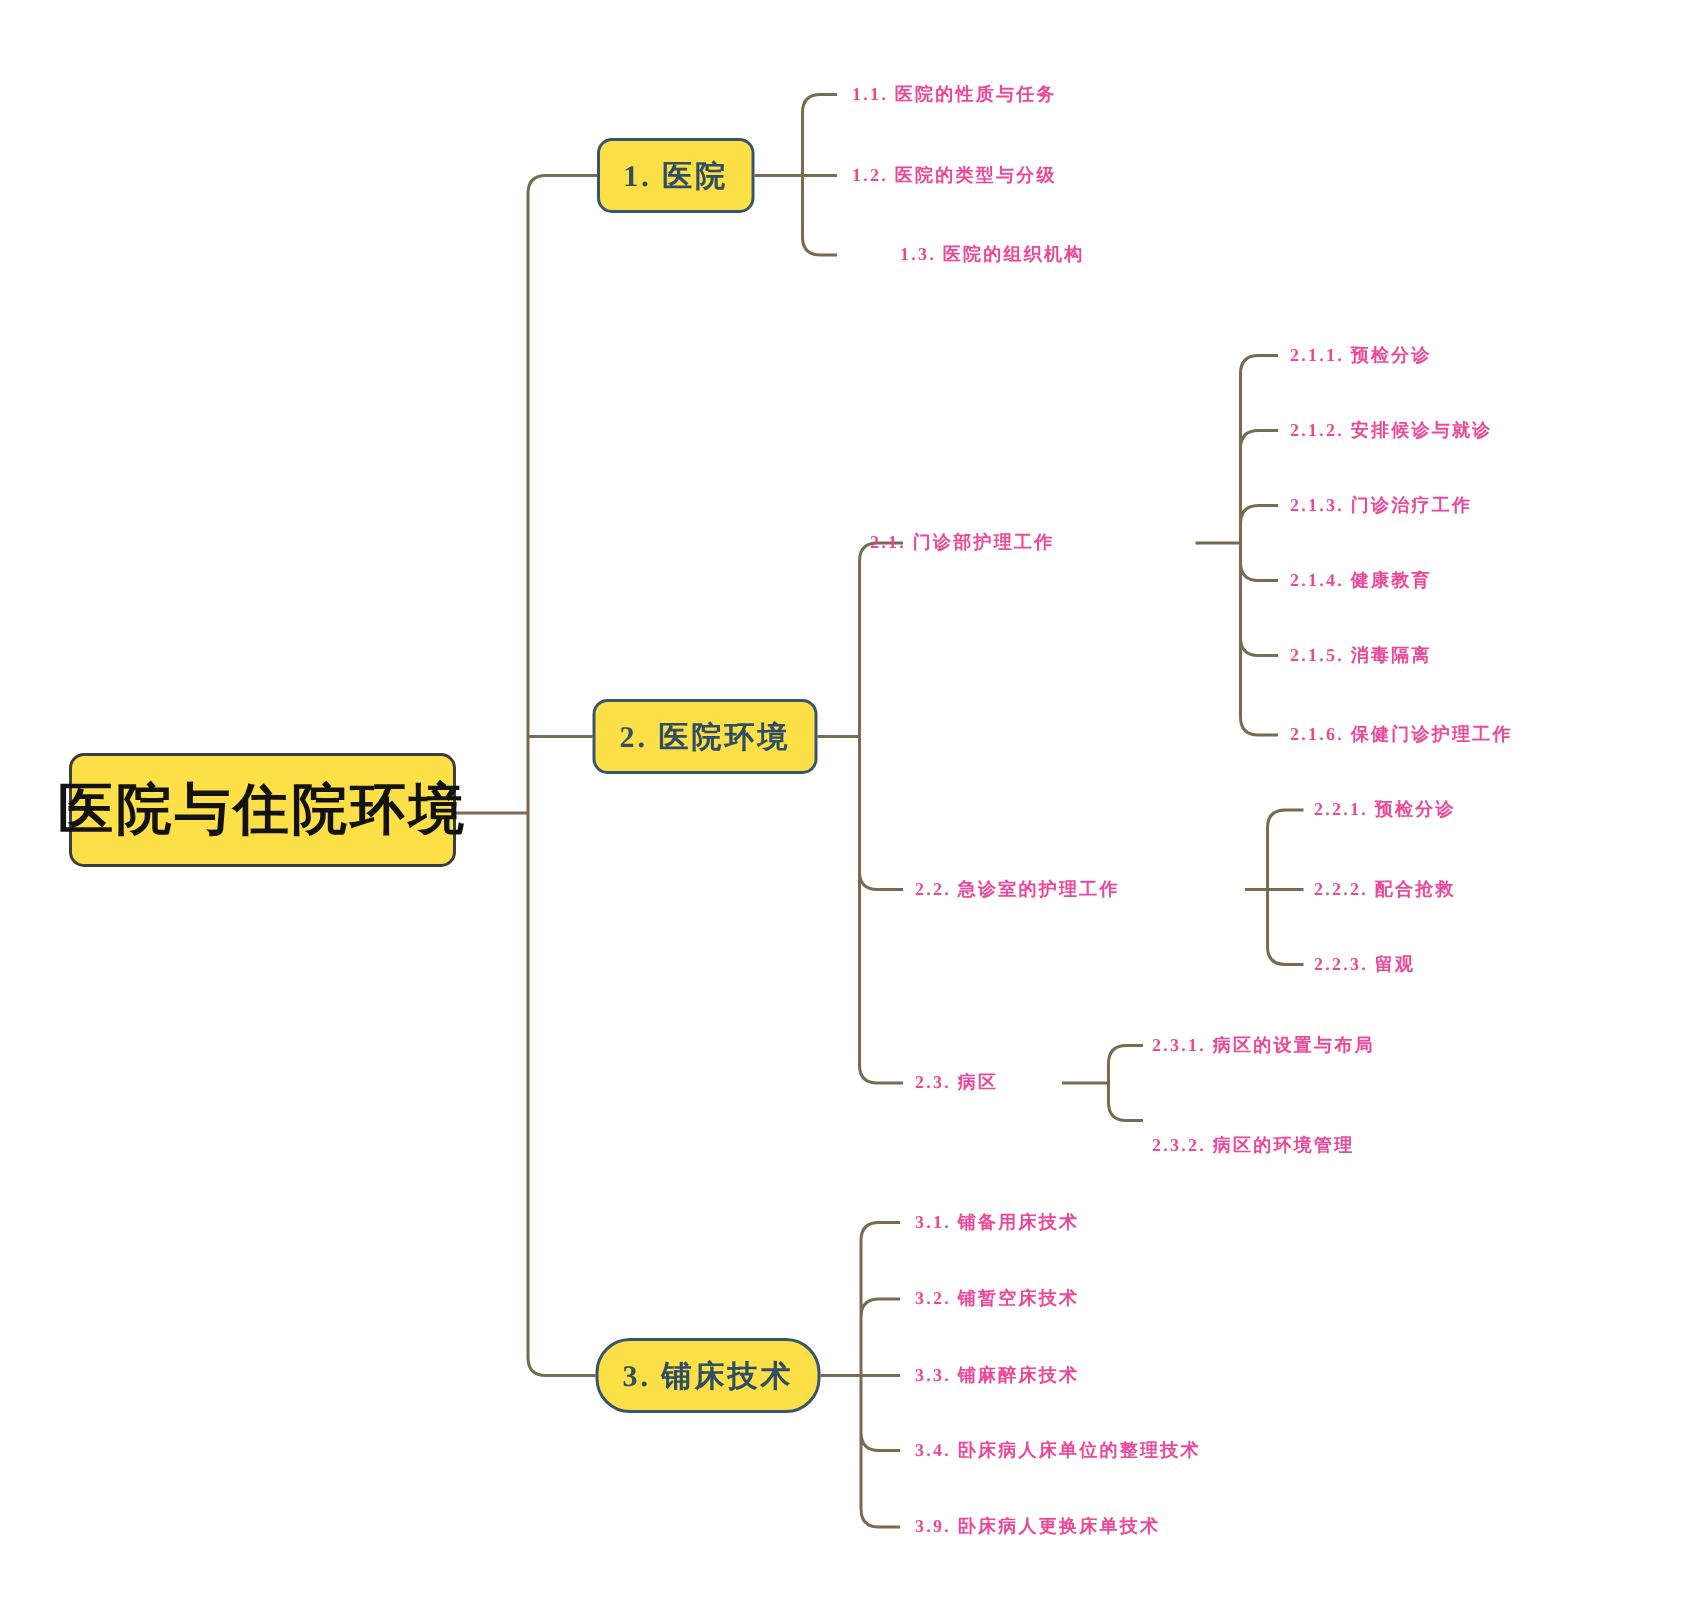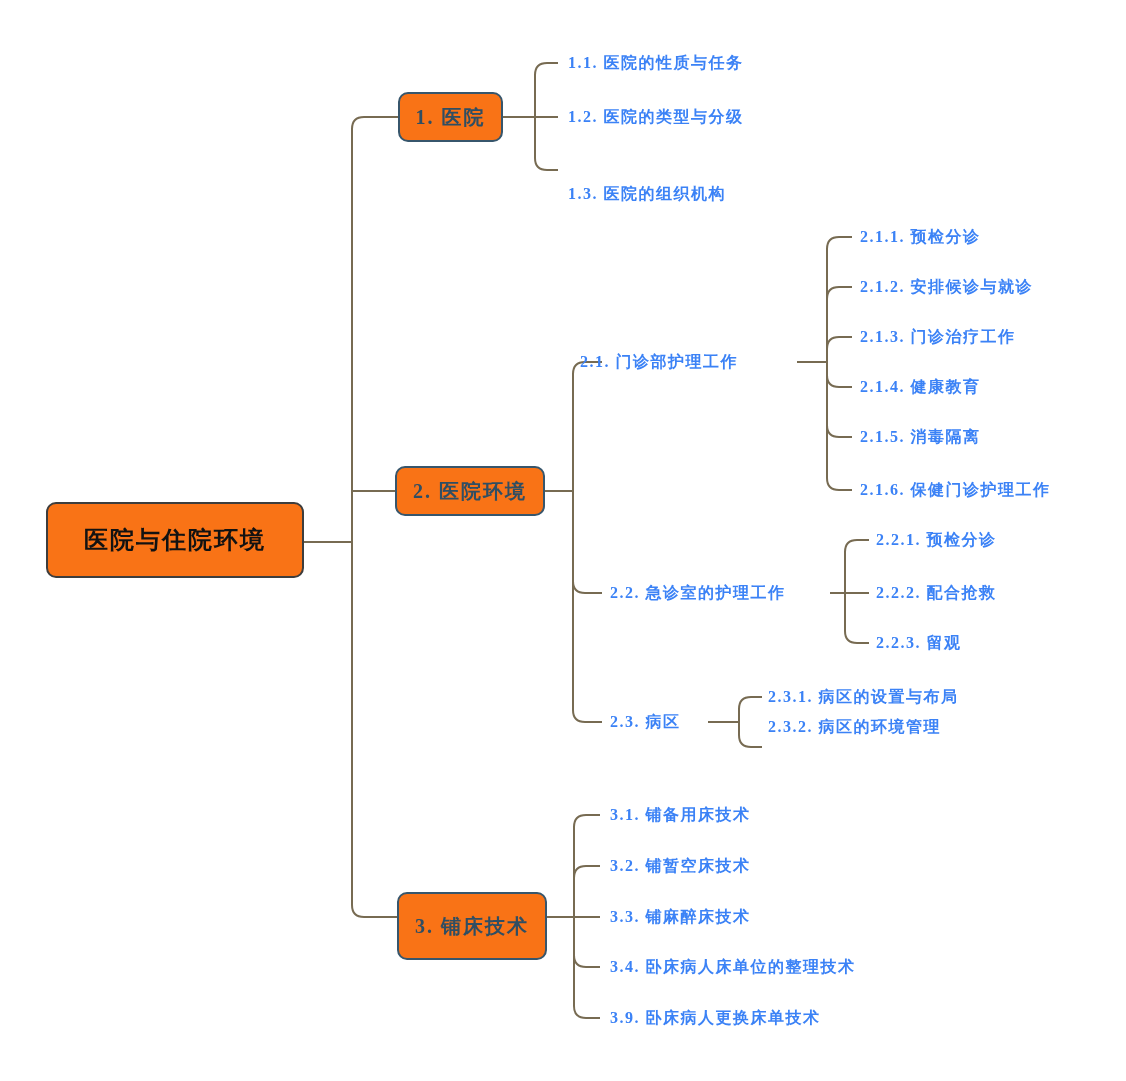--- a/index.html
+++ b/index.html
@@ -4,31 +4,31 @@
 <style>
   html,body{margin:0;padding:0;background:#ffffff;}
   #canvas{
     position:relative;width:1126px;height:1081px;background:#ffffff;overflow:hidden;
     font-family:"Liberation Serif","DejaVu Serif",serif;
   }
   #wires{position:absolute;left:0;top:0;width:1126px;height:1081px;}
   .conn{fill:none;stroke:#776b52;stroke-width:2;stroke-linecap:butt;stroke-linejoin:round;}
   .box{
     position:absolute;display:flex;align-items:center;justify-content:center;
-    background:#f97316;border:2px solid #37566c;border-radius:10px;
+    background:#fde047;border:2px solid #37566c;border-radius:10px;
     color:#2f4e63;font-weight:bold;white-space:nowrap;box-sizing:border-box;
     letter-spacing:2px;
   }
   .box.root{
-    border:2px solid #3d3d3d;color:#121212;font-size:24px;letter-spacing:2px;z-index:2;
+    border:2px solid #3d3d3d;color:#121212;font-size:37px;letter-spacing:2px;z-index:2;
   }
   .box.topic{font-size:20px;}
   .lbl{
     position:absolute;transform:translateY(-50%);white-space:nowrap;
-    color:#3b82f6;font-weight:bold;font-size:16px;letter-spacing:1.5px;z-index:2;
+    color:#ec4899;font-weight:bold;font-size:12px;letter-spacing:1.5px;z-index:2;
   }
 </style>
 </head>
 <body>
 
 <div id="canvas">
 
   <svg id="wires" viewBox="0 0 1126 1081" xmlns="http://www.w3.org/2000/svg">
     <path class="conn" d="M 303 542 H 352 M 352 491 H 395 M 398 117 H 364 Q 352 117 352 129 V 905 Q 352 917 364 917 H 397"></path>
     <path class="conn" d="M 503 117 H 558 M 558 63 H 547 Q 535 63 535 75 V 158 Q 535 170 547 170 H 558"></path>
@@ -36,43 +36,43 @@
     <path class="conn" d="M 797 362 H 827 M 852 237 H 839 Q 827 237 827 249 V 478 Q 827 490 839 490 H 852 M 827 299 Q 827 287 839 287 H 852 M 827 349 Q 827 337 839 337 H 852 M 827 375 Q 827 387 839 387 H 852 M 827 425 Q 827 437 839 437 H 852"></path>
     <path class="conn" d="M 830 593 H 845 M 869 540 H 857 Q 845 540 845 552 V 631 Q 845 643 857 643 H 869 M 845 593 H 869"></path>
     <path class="conn" d="M 708 722 H 739 M 762 697 H 751 Q 739 697 739 709 V 735 Q 739 747 751 747 H 762"></path>
     <path class="conn" d="M 547 917 H 600 M 600 815 H 586 Q 574 815 574 827 V 1006 Q 574 1018 586 1018 H 600 M 574 878 Q 574 866 586 866 H 600 M 574 955 Q 574 967 586 967 H 600"></path>
   </svg>
 
   <div class="box root" style="left:46px;top:502px;width:258px;height:76px;">医院与住院环境</div>
 
   <div class="box topic" style="left:398px;top:92px;width:105px;height:50px;">1. 医院</div>
   <div class="box topic" style="left:395px;top:466px;width:150px;height:50px;">2. 医院环境</div>
-  <div class="box topic" style="left:397px;top:892px;width:150px;height:68px;">3. 铺床技术</div>
+  <div class="box topic" style="left:397px;top:892px;width:150px;height:50px;border-radius:23px;">3. 铺床技术</div>
 
   <div class="lbl" style="left:568px;top:63px;">1.1. 医院的性质与任务</div>
   <div class="lbl" style="left:568px;top:117px;">1.2. 医院的类型与分级</div>
-  <div class="lbl" style="left:568px;top:170px;margin-top:24px;">1.3. 医院的组织机构</div>
+  <div class="lbl" style="left:600px;top:170px;">1.3. 医院的组织机构</div>
 
   <div class="lbl" style="left:580px;top:362px;">2.1. 门诊部护理工作</div>
   <div class="lbl" style="left:610px;top:593px;">2.2. 急诊室的护理工作</div>
   <div class="lbl" style="left:610px;top:722px;">2.3. 病区</div>
 
   <div class="lbl" style="left:860px;top:237px;">2.1.1. 预检分诊</div>
   <div class="lbl" style="left:860px;top:287px;text-align:right;">2.1.2. 安排候诊与就诊</div>
   <div class="lbl" style="left:860px;top:337px;">2.1.3. 门诊治疗工作</div>
   <div class="lbl" style="left:860px;top:387px;">2.1.4. 健康教育</div>
   <div class="lbl" style="left:860px;top:437px;">2.1.5. 消毒隔离</div>
   <div class="lbl" style="left:860px;top:490px;">2.1.6. 保健门诊护理工作</div>
 
   <div class="lbl" style="left:876px;top:540px;">2.2.1. 预检分诊</div>
   <div class="lbl" style="left:876px;top:593px;">2.2.2. 配合抢救</div>
   <div class="lbl" style="left:876px;top:643px;">2.2.3. 留观</div>
 
   <div class="lbl" style="left:768px;top:697px;">2.3.1. 病区的设置与布局</div>
-  <div class="lbl" style="left:768px;top:727px;">2.3.2. 病区的环境管理</div>
+  <div class="lbl" style="left:768px;top:764px;">2.3.2. 病区的环境管理</div>
 
   <div class="lbl" style="left:610px;top:815px;text-align:right;">3.1. 铺备用床技术</div>
   <div class="lbl" style="left:610px;top:866px;">3.2. 铺暂空床技术</div>
   <div class="lbl" style="left:610px;top:917px;">3.3. 铺麻醉床技术</div>
   <div class="lbl" style="left:610px;top:967px;">3.4. 卧床病人床单位的整理技术</div>
   <div class="lbl" style="left:610px;top:1018px;">3.9. 卧床病人更换床单技术</div>
 
 </div>
 
 </body></html>

